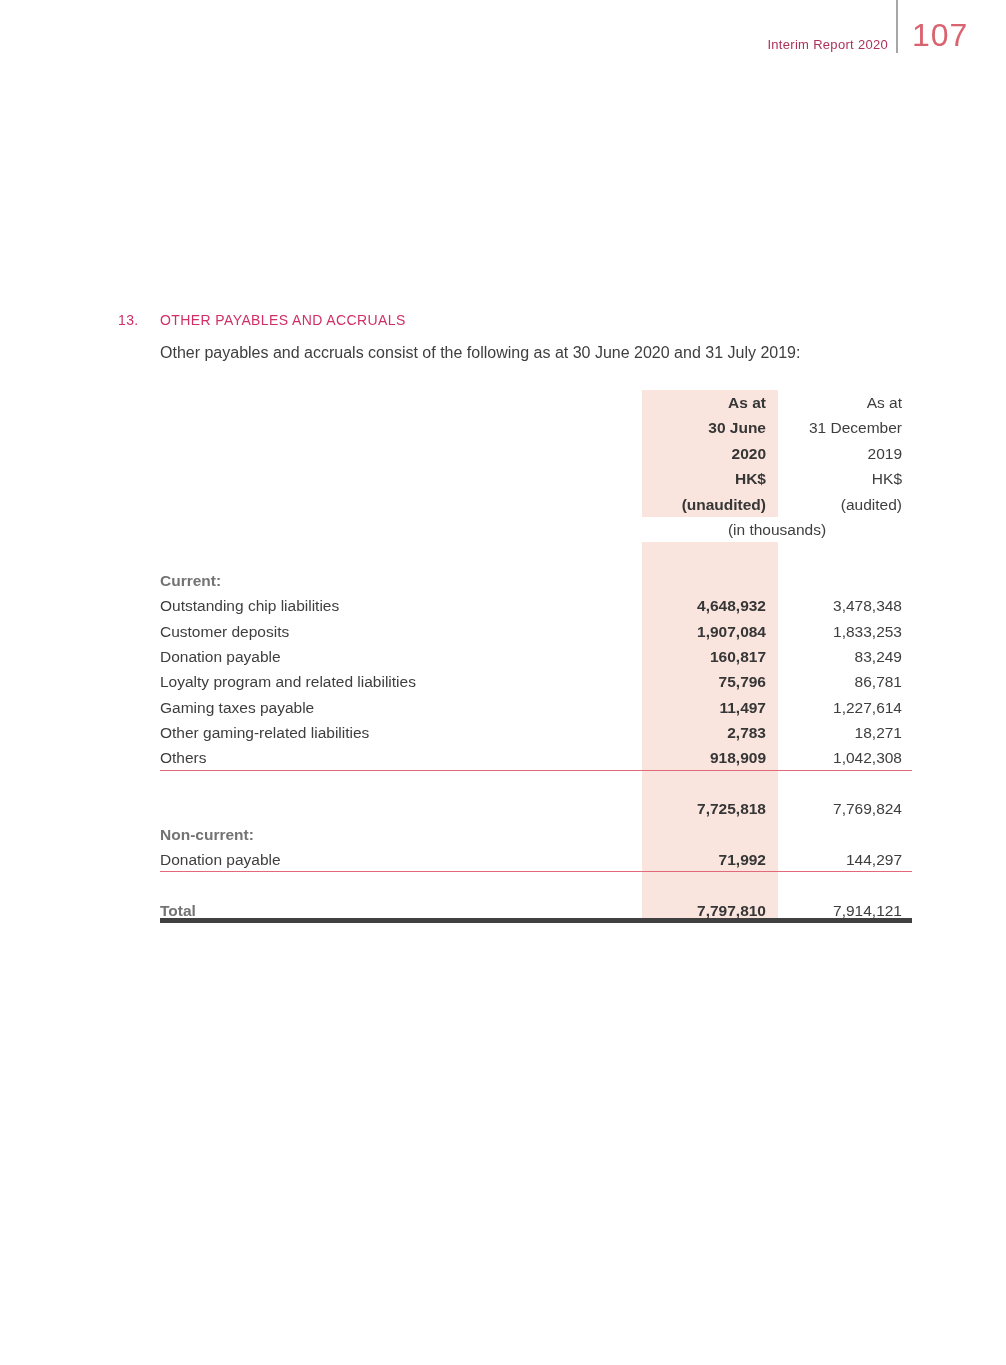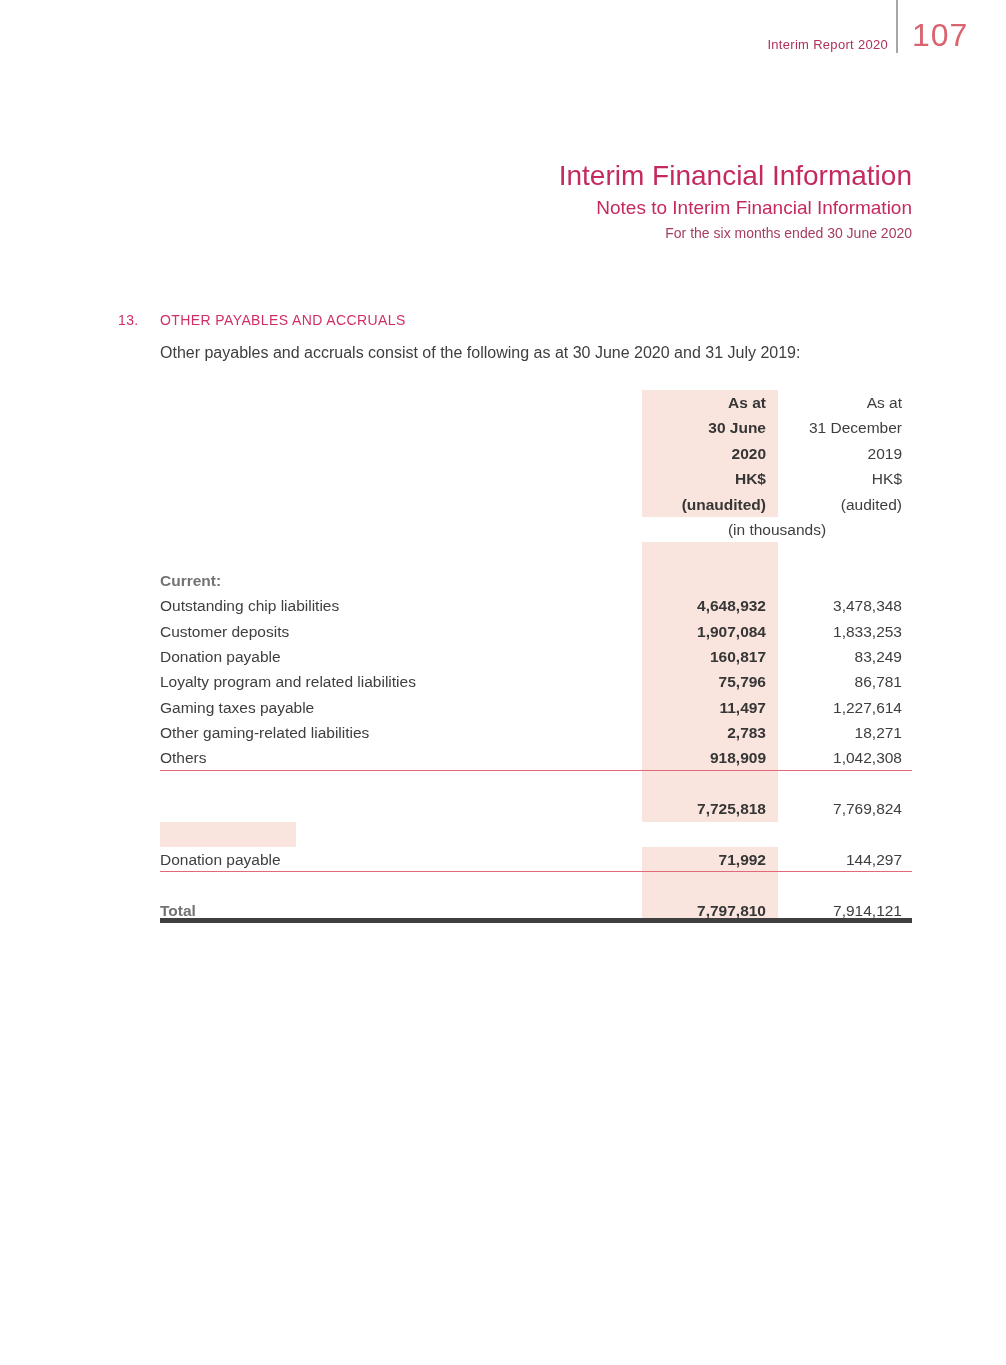--- a/index.html
+++ b/index.html
@@ -61,25 +61,20 @@
 </style>
 </head>
 <body>
 
 <div class="page">
 
   <span class="report-label">Interim Report 2020</span>
   <div class="header-divider"></div>
   <span class="page-number">107</span>
 
-  <div class="title-block">
-    <div class="doc-title">Interim Financial Information</div>
-    <div class="doc-subtitle">Notes to Interim Financial Information</div>
-    <div class="doc-period">For the six months ended 30 June 2020</div>
-  </div>
 
   <div class="section-heading-row">
     <span class="section-number">13.</span>
     <span>OTHER PAYABLES AND ACCRUALS</span>
   </div>
   <div class="section-intro">Other payables and accruals consist of the following as at 30 June 2020 and 31 July 2019:</div>
 
   <div class="fin-table">
       <div class="trow">
         <div class="cell c-label"></div>
@@ -159,20 +154,21 @@
         <div class="cell c-label"></div>
         <div class="cell c-2020"></div>
         <div class="cell c-2019"></div>
       </div>
       <div class="trow">
         <div class="cell c-label"></div>
         <div class="cell c-2020">7,725,818</div>
         <div class="cell c-2019">7,769,824</div>
       </div>
       <div class="trow">
+        <div class="cell c-label bold">Non-current:</div>
         <div class="cell c-2020"></div>
         <div class="cell c-2019"></div>
       </div>
       <div class="trow rule-thin">
         <div class="cell c-label">Donation payable</div>
         <div class="cell c-2020">71,992</div>
         <div class="cell c-2019">144,297</div>
       </div>
       <div class="trow">
         <div class="cell c-label"></div>

